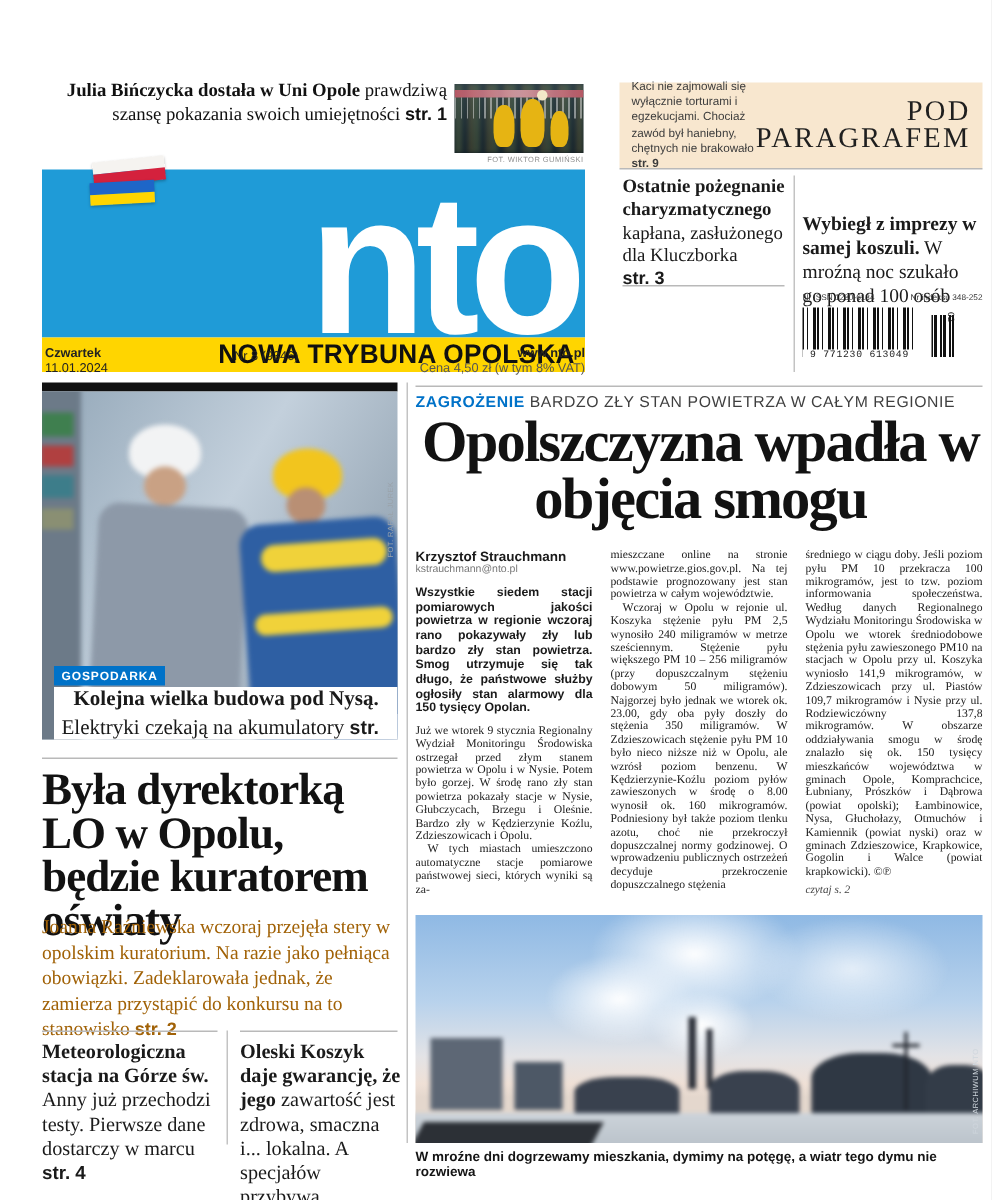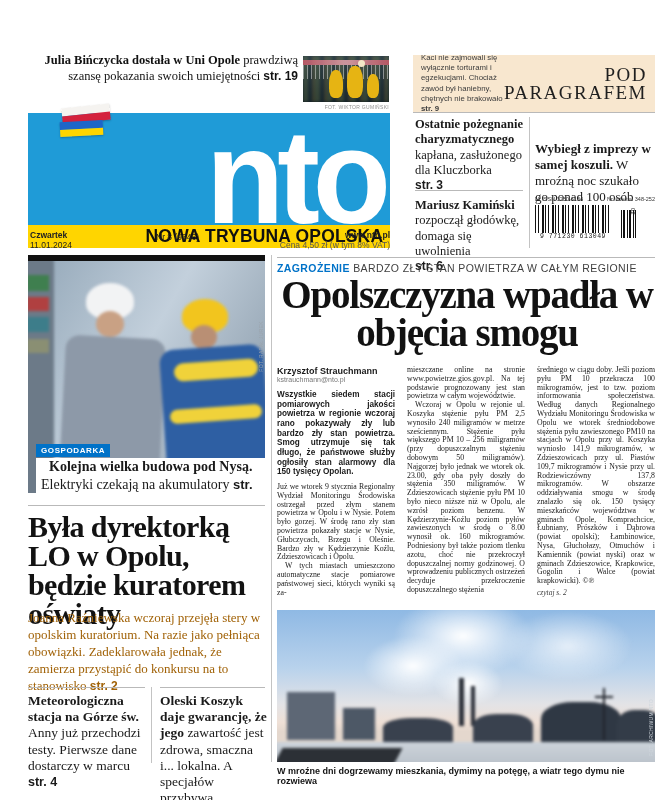--- a/index.html
+++ b/index.html
@@ -116,21 +116,21 @@
   #main-caption{left:277px;top:766px;width:378px;font-size:9px;font-weight:bold;color:#141414;}
 </style>
 </head>
 <body>
 
 <div id="page">
 
   <p id="top-teaser" class="abs serif" style="margin:0;">
     <span class="b">Julia Bińczycka dostała w Uni Opole</span>
     <span>prawdziwą szansę pokazania swoich umiejętności</span>
-    <span class="pg" style="font-size:12px;">str. 19</span>
+    <span class="pg" style="font-size:12px;">str. 1</span>
   </p>
   <div id="volley-photo" class="abs">
     <div class="crowd"></div>
     <div class="tape"></div>
     <div class="net"></div>
     <div class="player" style="left:26px;top:14px;width:14px;height:28px;"></div>
     <div class="player" style="left:44px;top:10px;width:16px;height:32px;"></div>
     <div class="player" style="left:64px;top:18px;width:12px;height:24px;"></div>
     <div class="pball" style="left:55px;top:4px;width:7px;height:7px;"></div>
   </div>
@@ -179,25 +179,20 @@
     <span>kapłana, zasłużonego dla Kluczborka</span><br>
     <span class="pg" style="font-size:12px;">str. 3</span>
   </p>
   <p id="rteaser2" class="abs teaser">
     <span class="b">Wybiegł z imprezy w samej koszuli.</span>
     <span>W mroźną noc szukało go ponad 100 osób</span><br>
     <span class="pg" style="font-size:12px;">str. 4</span>
   </p>
   <div id="rt-divider" class="abs rule"></div>
   <div id="rt-vrule" class="abs vrule"></div>
-  <p id="rteaser3" class="abs teaser">
-    <span class="b">Mariusz Kamiński</span>
-    <span>rozpoczął głodówkę, domaga się uwolnienia</span><br>
-    <span class="pg" style="font-size:12px;">str. 6</span>
-  </p>
 
   <div id="barcode-block" class="abs">
     <div id="bc-labels">
       <span>Nr ISSN 1230-6134</span>
       <span>Nr indeksu 348-252</span>
     </div>
     <div id="bc-main"></div>
     <div id="bc-num">9 771230 613049</div>
     <div id="bc-small"></div>
     <div id="bc-small-num">02</div>

